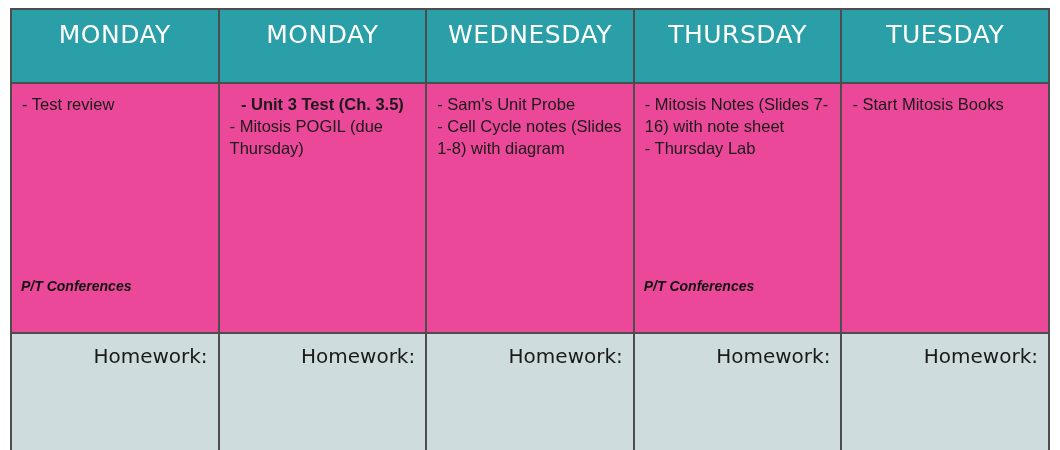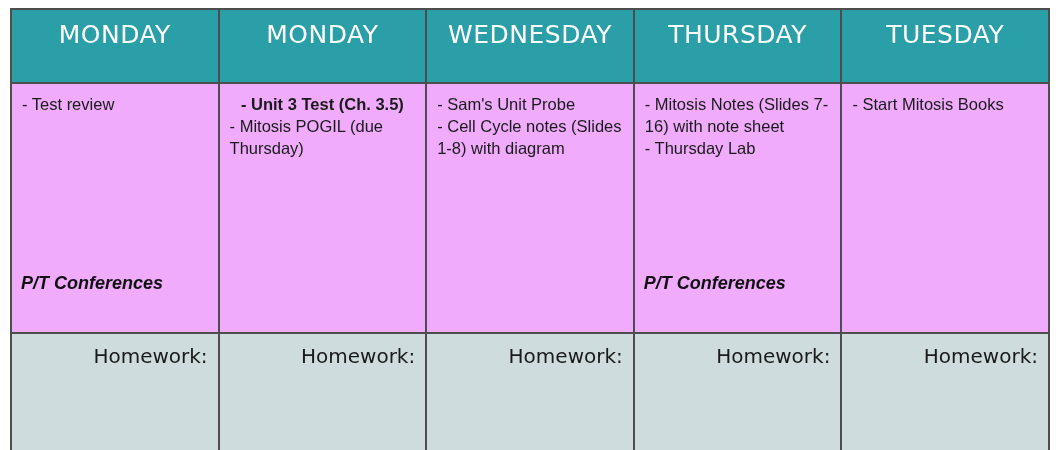--- a/index.html
+++ b/index.html
@@ -29,41 +29,41 @@
     color: #ffffff;
     text-align: center;
     font-size: 25px;
     letter-spacing: 0.5px;
     height: 52px;
     font-weight: normal;
     font-family: "DejaVu Sans", sans-serif;
   }
   .notes-cell {
     height: 228px;
-    background: #f0abfc;
+    background: #ec4899;
     position: relative;
     padding: 10px 9px 8px 9px;
   }
   .notes-list {
     font-size: 16.5px;
     line-height: 1.33;
     color: #1a1a1a;
   }
   .notes-list .line {
     white-space: normal;
   }
   .notes-list .bold {
     font-weight: bold;
     text-align: center;
   }
   .conference {
     position: absolute;
     left: 9px;
     bottom: 38px;
-    font-size: 18px;
+    font-size: 14px;
     font-weight: bold;
     font-style: italic;
     color: #111111;
     text-align: center;
   }
   .hw-cell {
     height: 140px;
     background: #cfdcdd;
     text-align: right;
     padding-top: 14px;

